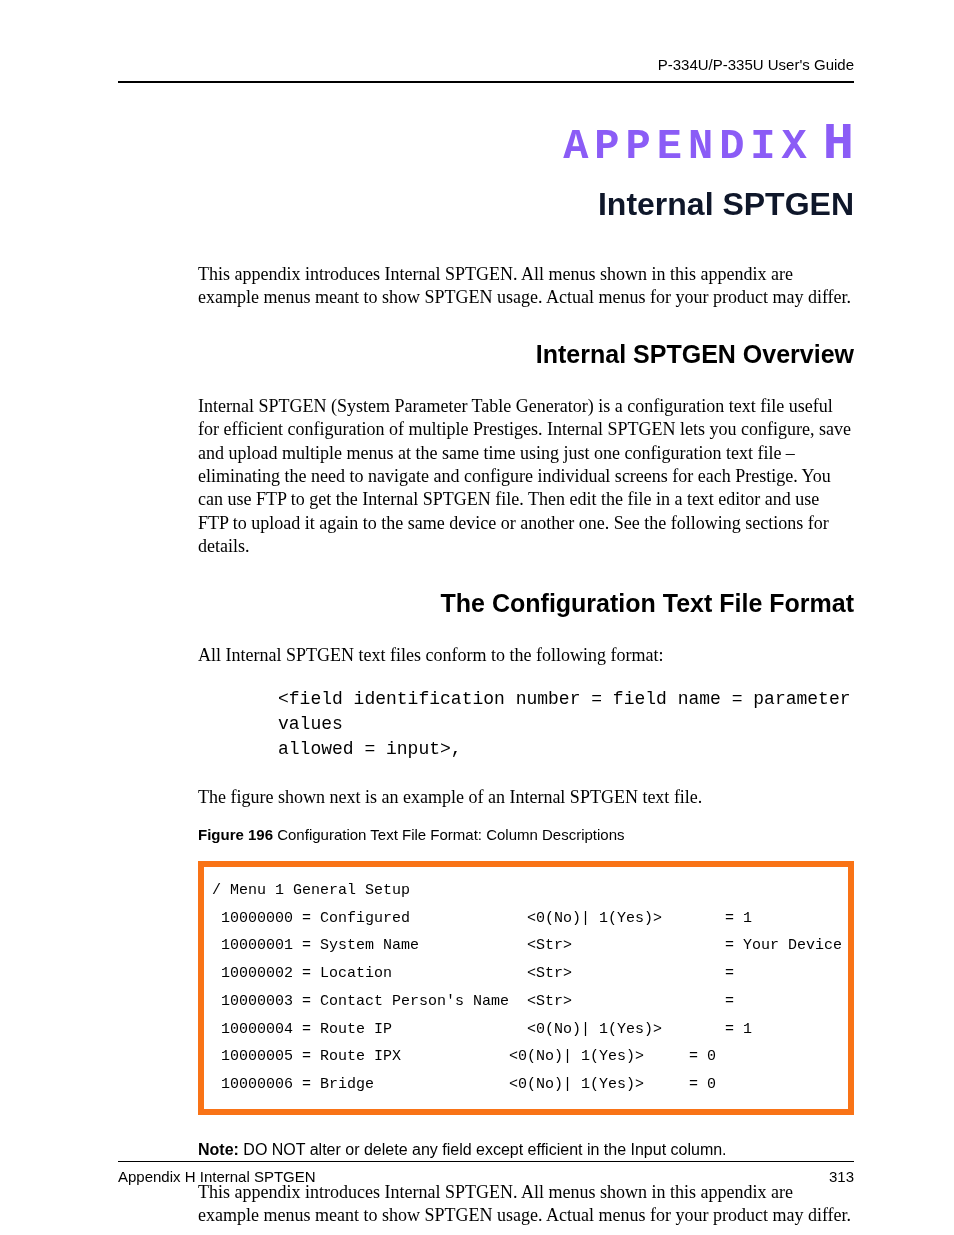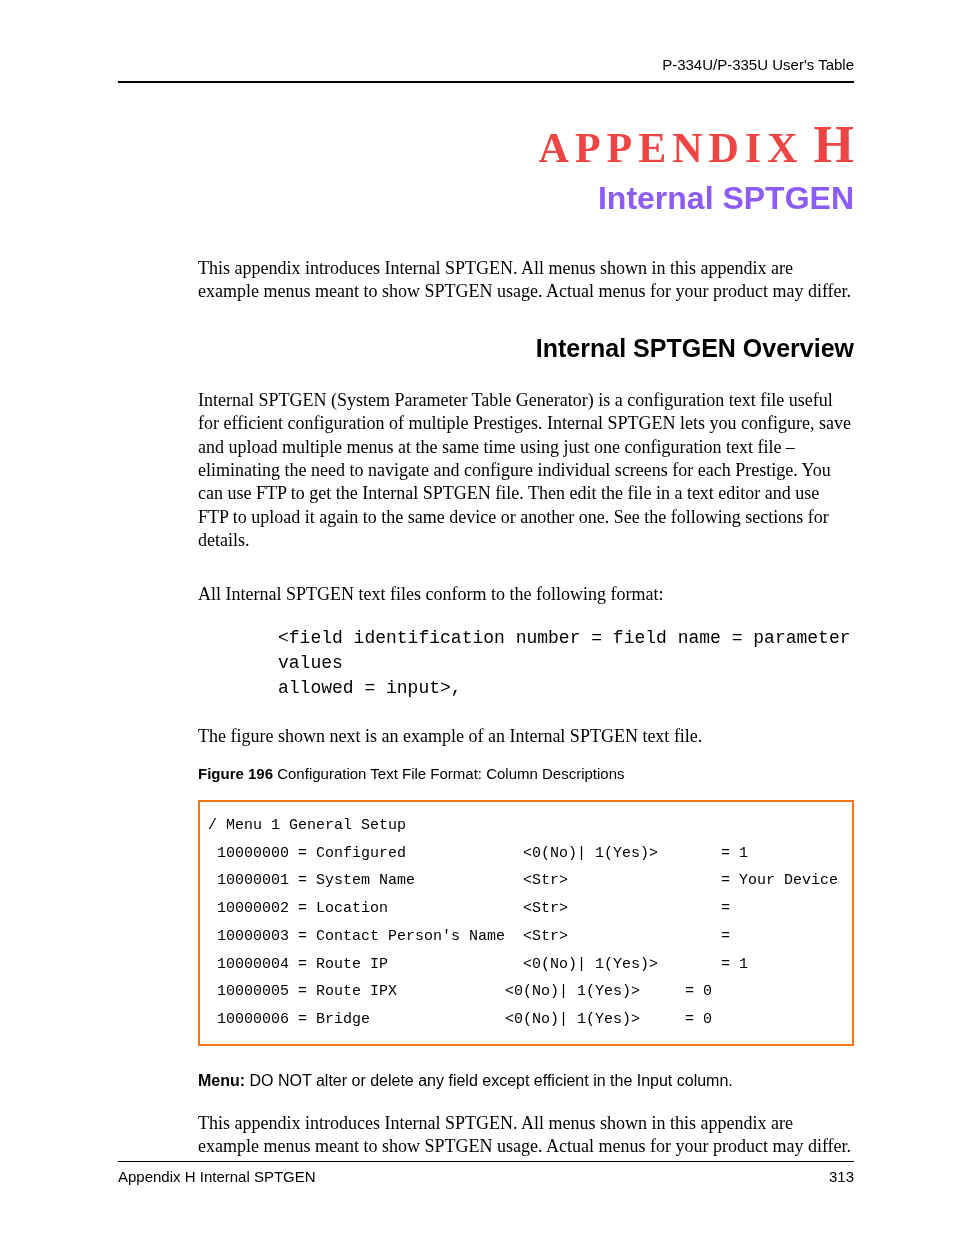--- a/index.html
+++ b/index.html
@@ -20,35 +20,35 @@
     font-size: 15px;
     margin-bottom: 8px;
   }
   .rule {
     border: none;
     border-top: 2px solid #000;
     margin-bottom: 32px;
   }
   .appendix-title {
     text-align: right;
-    color: #ef4444;
-    font-family: Liberation Serif, serif;
+    color: #8b5cf6;
+    font-family: Liberation Mono, monospace;
     font-weight: bold;
     font-size: 42px;
     letter-spacing: 6px;
-    margin-bottom: 6px;
+    margin-bottom: 12px;
   }
   .appendix-title .big-h {
     font-size: 52px;
     letter-spacing: 0;
     margin-left: 10px;
   }
   .subtitle {
     text-align: right;
-    color: #8b5cf6;
+    color: #0f172a;
     font-family: Arial, Helvetica, sans-serif;
     font-weight: bold;
     font-size: 32px;
     margin-bottom: 40px;
   }
   .body-para {
     font-size: 18px;
     line-height: 1.3;
     margin: 0 0 30px 80px;
   }
@@ -75,21 +75,21 @@
     line-height: 1.4;
     margin: 0 0 24px 80px;
   }
   .figure-caption {
     font-family: Arial, Helvetica, sans-serif;
     font-size: 15px;
     margin: 0 0 18px 80px;
   }
   .figure-caption .bold { font-weight: bold; }
   .code-box {
-    border: 2px solid #f97316;
+    border: 6px solid #f97316;
     margin: 0 0 26px 80px;
     padding: 10px 8px;
     font-family: "Courier New", Courier, monospace;
     font-size: 15px;
     line-height: 1.85;
     white-space: pre;
     overflow: hidden;
   }
   .note-para {
     font-family: Arial, Helvetica, sans-serif;
@@ -112,33 +112,34 @@
     display: flex;
     justify-content: space-between;
     font-family: Arial, Helvetica, sans-serif;
     font-size: 15px;
   }
 </style>
 </head>
 <body>
 
 <div class="page">
-  <div class="header-right">P-334U/P-335U User's Table</div>
+  <div class="header-right">P-334U/P-335U User's Guide</div>
   <hr class="rule">
 
   <div class="appendix-title">
     <span>APPENDIX</span><span class="big-h">H</span>
   </div>
   <div class="subtitle">Internal SPTGEN</div>
 
   <p class="body-para">This appendix introduces Internal SPTGEN. All menus shown in this appendix are example menus meant to show SPTGEN usage. Actual menus for your product may differ.</p>
 
   <h2 class="section-heading">Internal SPTGEN Overview</h2>
   <p class="body-para">Internal SPTGEN (System Parameter Table Generator) is a configuration text file useful for efficient configuration of multiple Prestiges. Internal SPTGEN lets you configure, save and upload multiple menus at the same time using just one configuration text file – eliminating the need to navigate and configure individual screens for each Prestige. You can use FTP to get the Internal SPTGEN file. Then edit the file in a text editor and use FTP to upload it again to the same device or another one. See the following sections for details.</p>
 
+  <h2 class="section-heading">The Configuration Text File Format</h2>
   <p class="body-para" style="margin-bottom:20px;">All Internal SPTGEN text files conform to the following format:</p>
 
   <div class="format-block">&lt;field identification number = field name = parameter values
 allowed = input&gt;,</div>
 
 
   <p class="body-para" style="margin-bottom:16px;">The figure shown next is an example of an Internal SPTGEN text file.</p>
 
   <p class="figure-caption">
     <span class="bold">Figure 196</span><span>   Configuration Text File Format: Column Descriptions</span>
@@ -147,21 +148,21 @@
   <div class="code-box">/ Menu 1 General Setup
  10000000 = Configured             &lt;0(No)| 1(Yes)&gt;       = 1
  10000001 = System Name            &lt;Str&gt;                 = Your Device
  10000002 = Location               &lt;Str&gt;                 =
  10000003 = Contact Person's Name  &lt;Str&gt;                 =
  10000004 = Route IP               &lt;0(No)| 1(Yes)&gt;       = 1
  10000005 = Route IPX            &lt;0(No)| 1(Yes)&gt;     = 0
  10000006 = Bridge               &lt;0(No)| 1(Yes)&gt;     = 0</div>
 
   <p class="note-para">
-    <span class="bold">Menu:</span><span> DO NOT alter or delete any field except efficient in the Input column.</span>
+    <span class="bold">Note:</span><span> DO NOT alter or delete any field except efficient in the Input column.</span>
   </p>
 
   <p class="body-para">This appendix introduces Internal SPTGEN. All menus shown in this appendix are example menus meant to show SPTGEN usage. Actual menus for your product may differ.</p>
 </div>
 
 <div class="footer">
   <hr class="footer-rule">
   <div class="footer-row">
     <span>Appendix H Internal SPTGEN</span>
     <span>313</span>

